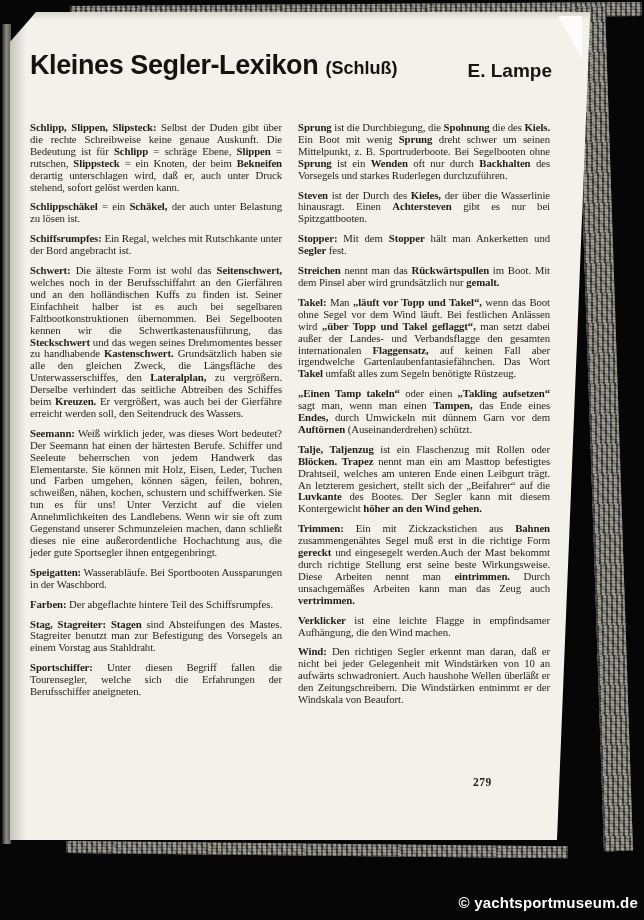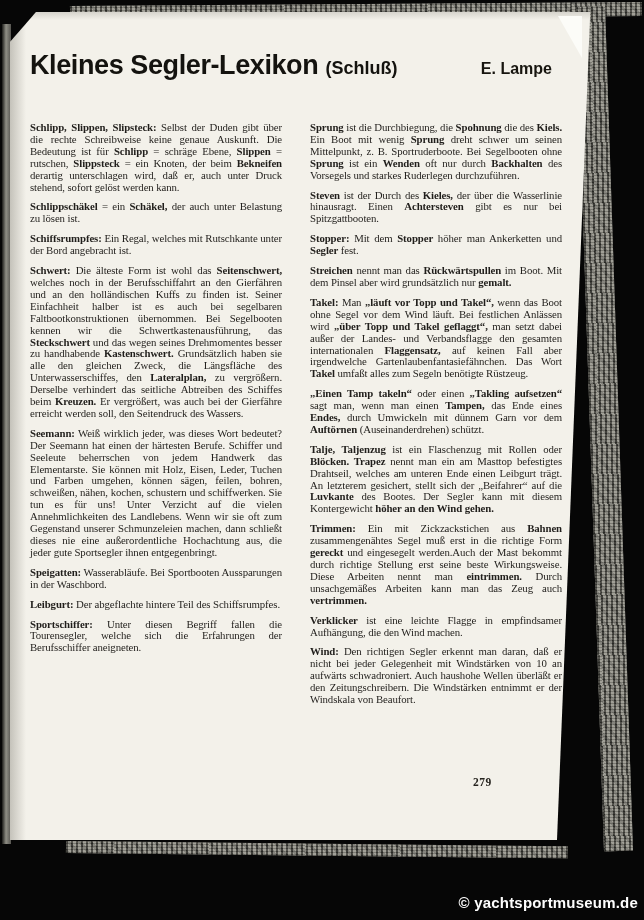--- a/index.html
+++ b/index.html
@@ -41,24 +41,24 @@
   }
   header{position:relative;padding:38px 0 0 20px;height:56px;}
   h1{
     margin:0;font-family:"Liberation Sans","DejaVu Sans",sans-serif;
     font-size:27px;font-weight:700;letter-spacing:-.4px;color:#14130f;
   }
   h1 .suffix{font-size:18px;font-weight:700;letter-spacing:0;text-align:right;}
   .author{
     position:absolute;top:48px;right:38px;
     font-family:"Liberation Sans","DejaVu Sans",sans-serif;
-    font-size:16px;font-weight:700;color:#17150f;
+    font-size:19px;font-weight:700;color:#17150f;
   }
   .columns{
-    display:flex;gap:28px;margin-top:16px;padding-left:20px;
+    display:flex;gap:16px;margin-top:16px;padding-left:20px;
   }
   .col{width:252px;}
   .entry{
     margin:0 0 8px 0;
     font-size:10.8px;line-height:11.9px;
     text-align:justify;text-justify:inter-word;
     hyphens:auto;-webkit-hyphens:auto;
     letter-spacing:-.1px;
   }
   .entry .b{font-weight:700;}
@@ -87,27 +87,28 @@
     <div class="author">E. Lampe</div>
   </header>
   <div class="columns">
     <div class="col">
         <p class="entry"><span class="b">Schlipp, Slippen, Slipsteck:</span><span class="r"> Selbst der Duden gibt über die rechte Schreibweise keine genaue Auskunft. Die Bedeutung ist für </span><span class="b">Schlipp</span><span class="r"> = schräge Ebene, </span><span class="b">Slippen</span><span class="r"> = rutschen, </span><span class="b">Slippsteck</span><span class="r"> = ein Knoten, der beim </span><span class="b">Bekneifen</span><span class="r"> derartig unterschlagen wird, daß er, auch unter Druck stehend, sofort gelöst werden kann.</span></p>
         <p class="entry"><span class="b">Schlippschäkel</span><span class="r"> = ein </span><span class="b">Schäkel,</span><span class="r"> der auch unter Belastung zu lösen ist.</span></p>
         <p class="entry"><span class="b">Schiffsrumpfes:</span><span class="r"> Ein Regal, welches mit Rutschkante unter der Bord angebracht ist.</span></p>
         <p class="entry"><span class="b">Schwert:</span><span class="r"> Die älteste Form ist wohl das </span><span class="b">Seitenschwert,</span><span class="r"> welches noch in der Berufsschiffahrt an den Gierfähren und an den holländischen Kuffs zu finden ist. Seiner Einfachheit halber ist es auch bei segelbaren Faltbootkonstruktionen übernommen. Bei Segelbooten kennen wir die Schwertkastenausführung, das </span><span class="b">Steckschwert</span><span class="r"> und das wegen seines Drehmomentes besser zu handhabende </span><span class="b">Kastenschwert.</span><span class="r"> Grundsätzlich haben sie alle den gleichen Zweck, die Längsfläche des Unterwasserschiffes, den </span><span class="b">Lateralplan,</span><span class="r"> zu vergrößern. Derselbe verhindert das seitliche Abtreiben des Schiffes beim </span><span class="b">Kreuzen.</span><span class="r"> Er vergrößert, was auch bei der Gierfähre erreicht werden soll, den Seitendruck des Wassers.</span></p>
         <p class="entry"><span class="b">Seemann:</span><span class="r"> Weiß wirklich jeder, was dieses Wort bedeutet? Der Seemann hat einen der härtesten Berufe. Schiffer und Seeleute beherrschen von jedem Handwerk das Elementarste. Sie können mit Holz, Eisen, Leder, Tuchen und Farben umgehen, können sägen, feilen, bohren, schweißen, nähen, kochen, schustern und schiffwerken. Sie tun es für uns! Unter Verzicht auf die vielen Annehmlichkeiten des Landlebens. Wenn wir sie oft zum Gegenstand unserer Schmunzeleien machen, dann schließt dieses nie eine außerordentliche Hochachtung aus, die jeder gute Sportsegler ihnen entgegenbringt.</span></p>
         <p class="entry"><span class="b">Speigatten:</span><span class="r"> Wasserabläufe. Bei Sportbooten Aussparungen in der Waschbord.</span></p>
-        <p class="entry"><span class="b">Leibgurt:</span><span class="r"> Der abgeflachte hintere Teil des Schiffsrumpfes.</span></p>
+        <p class="entry"><span class="b">Farben:</span><span class="r"> Der abgeflachte hintere Teil des Schiffsrumpfes.</span></p>
+        <p class="entry"><span class="b">Stag, Stagreiter: Stagen</span><span class="r"> sind Absteifungen des Mastes. Stagreiter benutzt man zur Befestigung des Vorsegels an einem Vorstag aus Stahldraht.</span></p>
         <p class="entry"><span class="b">Sportschiffer:</span><span class="r"> Unter diesen Begriff fallen die Tourensegler, welche sich die Erfahrungen der Berufsschiffer aneigneten.</span></p>
       </div>
     <div class="col">
         <p class="entry"><span class="b">Sprung</span><span class="r"> ist die Durchbiegung, die </span><span class="b">Spohnung</span><span class="r"> die des </span><span class="b">Kiels.</span><span class="r"> Ein Boot mit wenig </span><span class="b">Sprung</span><span class="r"> dreht schwer um seinen Mittelpunkt, z. B. Sportruderboote. Bei Segelbooten ohne </span><span class="b">Sprung</span><span class="r"> ist ein </span><span class="b">Wenden</span><span class="r"> oft nur durch </span><span class="b">Backhalten</span><span class="r"> des Vorsegels und starkes Ruderlegen durchzuführen.</span></p>
         <p class="entry"><span class="b">Steven</span><span class="r"> ist der Durch des </span><span class="b">Kieles,</span><span class="r"> der über die Wasserlinie hinausragt. Einen </span><span class="b">Achtersteven</span><span class="r"> gibt es nur bei Spitzgattbooten.</span></p>
-        <p class="entry"><span class="b">Stopper:</span><span class="r"> Mit dem </span><span class="b">Stopper</span><span class="r"> höher man Ankerketten und </span><span class="b">Segler</span><span class="r"> fest.</span></p>
+        <p class="entry"><span class="b">Stopper:</span><span class="r"> Mit dem </span><span class="b">Stopper</span><span class="r"> hält man Ankerketten und </span><span class="b">Segler</span><span class="r"> fest.</span></p>
         <p class="entry"><span class="b">Streichen</span><span class="r"> nennt man das </span><span class="b">Rückwärtspullen</span><span class="r"> im Boot. Mit dem Pinsel aber wird grundsätzlich nur </span><span class="b">gemalt.</span></p>
         <p class="entry"><span class="b">Takel:</span><span class="r"> Man </span><span class="b">„läuft vor Topp und Takel“,</span><span class="r"> wenn das Boot ohne Segel vor dem Wind läuft. Bei festlichen Anlässen wird </span><span class="b">„über Topp und Takel geflaggt“,</span><span class="r"> man setzt dabei außer der Landes- und Verbandsflagge den gesamten internationalen </span><span class="b">Flaggensatz,</span><span class="r"> auf keinen Fall aber irgendwelche Gartenlaubenfantasiefähnchen. Das Wort </span><span class="b">Takel</span><span class="r"> umfaßt alles zum Segeln benötigte Rüstzeug.</span></p>
         <p class="entry"><span class="b">„Einen Tamp takeln“</span><span class="r"> oder einen </span><span class="b">„Takling aufsetzen“</span><span class="r"> sagt man, wenn man einen </span><span class="b">Tampen,</span><span class="r"> das Ende eines </span><span class="b">Endes,</span><span class="r"> durch Umwickeln mit dünnem Garn vor dem </span><span class="b">Auftörnen</span><span class="r"> (Auseinanderdrehen) schützt.</span></p>
         <p class="entry"><span class="b">Talje, Taljenzug</span><span class="r"> ist ein Flaschenzug mit Rollen oder </span><span class="b">Blöcken. Trapez</span><span class="r"> nennt man ein am Masttop befestigtes Drahtseil, welches am unteren Ende einen Leibgurt trägt. An letzterem gesichert, stellt sich der „Beifahrer“ auf die </span><span class="b">Luvkante</span><span class="r"> des Bootes. Der Segler kann mit diesem Kontergewicht </span><span class="b">höher an den Wind gehen.</span></p>
         <p class="entry"><span class="b">Trimmen:</span><span class="r"> Ein mit Zickzackstichen aus </span><span class="b">Bahnen</span><span class="r"> zusammengenähtes Segel muß erst in die richtige Form </span><span class="b">gereckt</span><span class="r"> und eingesegelt werden.Auch der Mast bekommt durch richtige Stellung erst seine beste Wirkungsweise. Diese Arbeiten nennt man </span><span class="b">eintrimmen.</span><span class="r"> Durch unsachgemäßes Arbeiten kann man das Zeug auch </span><span class="b">vertrimmen.</span></p>
         <p class="entry"><span class="b">Verklicker</span><span class="r"> ist eine leichte Flagge in empfindsamer Aufhängung, die den Wind machen.</span></p>
         <p class="entry"><span class="b">Wind:</span><span class="r"> Den richtigen Segler erkennt man daran, daß er nicht bei jeder Gelegenheit mit Windstärken von 10 an aufwärts schwadroniert. Auch haushohe Wellen überläßt er den Zeitungschreibern. Die Windstärken entnimmt er der Windskala von Beaufort.</span></p>
       </div>
   </div>
   <div class="page-number">279</div>

